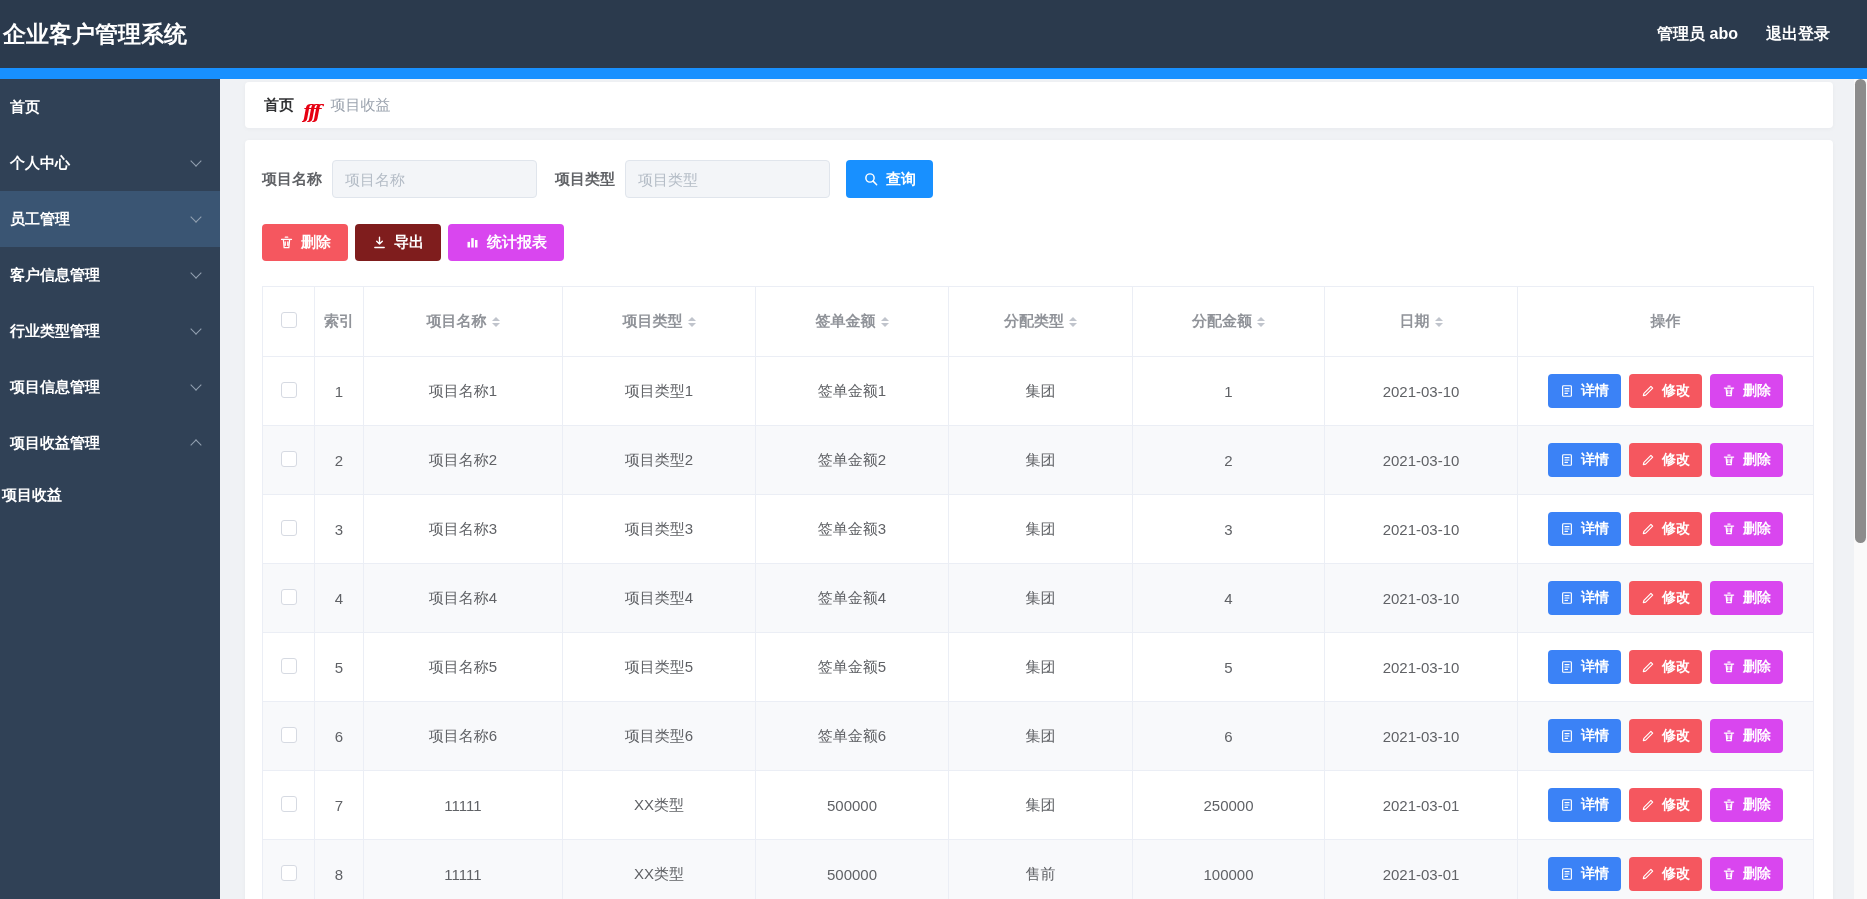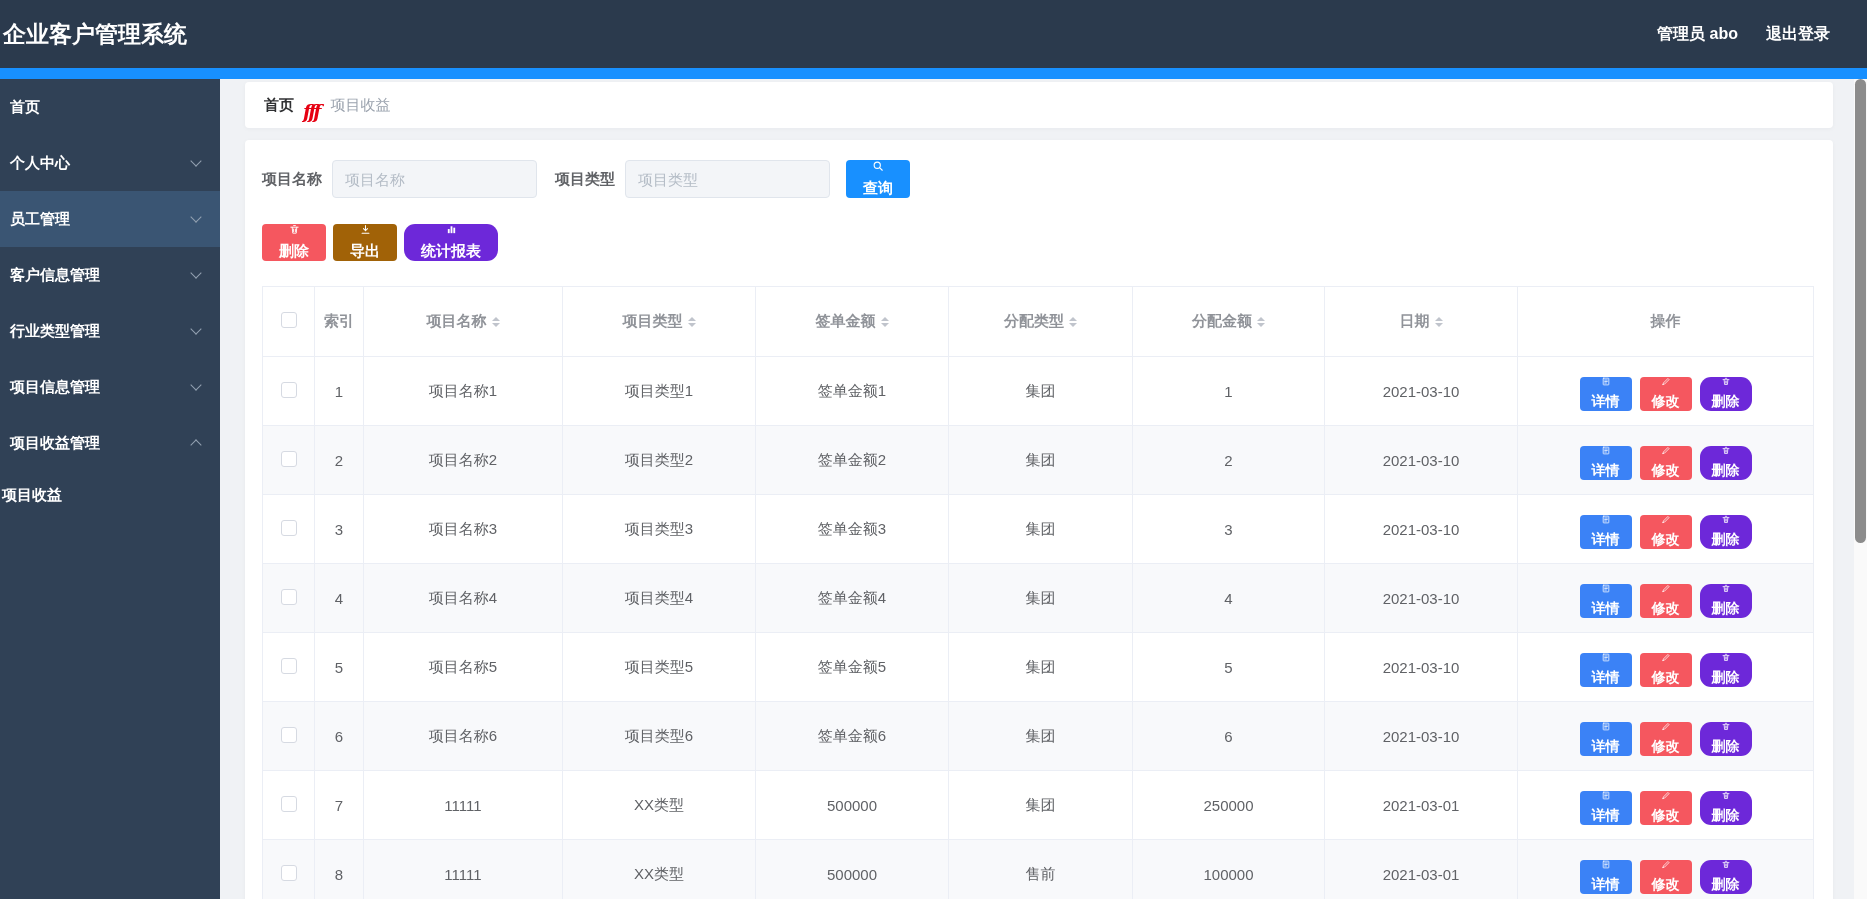--- a/index.html
+++ b/index.html
@@ -42,26 +42,26 @@
   .search-row { display:flex; align-items:center; margin-bottom:26px; }
   .form-label { font-size:15px; font-weight:bold; color:#606266; margin-right:10px; }
   .form-input { width:205px; height:38px; background:#f3f5f8; border:1px solid #e0e5ec;
                 border-radius:4px; padding:0 12px; font-size:15px; color:#606266;
                 font-family:"Liberation Sans", sans-serif; outline:none; }
   .form-input::placeholder { color:#b4bcc6; }
   .gap18 { width:18px; } .gap16 { width:16px; }
 
   .btn { display:inline-flex; align-items:center; gap:7px;
          border:none; border-radius:4px; color:#fff; font-size:15px; font-weight:bold;
-         cursor:pointer; font-family:"Liberation Sans", sans-serif;flex-direction:column; }
+         cursor:pointer; font-family:"Liberation Sans", sans-serif; }
   .btn svg { display:block; }
   .btn-query  { height:38px; padding:0 17px; background:#1890ff; }
   .btn-red    { background:#f5575f; }
-  .btn-green  { background:#a16207; }
-  .btn-yellow { background:#6d28d9;border-radius:11px; }
+  .btn-green  { background:#7f1d1d; }
+  .btn-yellow { background:#d946ef; }
   .btn-blue   { background:#3b82f6;font-family:Liberation Serif, serif; }
   .toolbar { display:flex; gap:7px; margin-bottom:25px; }
   .toolbar .btn { height:37px; padding:0 17px; }
 
   
   table { width:1551px; border-collapse:collapse; table-layout:fixed; }
   th, td { border:1px solid #ebeef5; text-align:center; vertical-align:middle; }
   th { height:70px; color:#909399; font-size:15px; font-weight:bold; padding:12px 4px; }
   td { height:69px; color:#606266; font-size:15px; padding:0 6px; }
   tr.striped td { background:#f8f9fb; }

